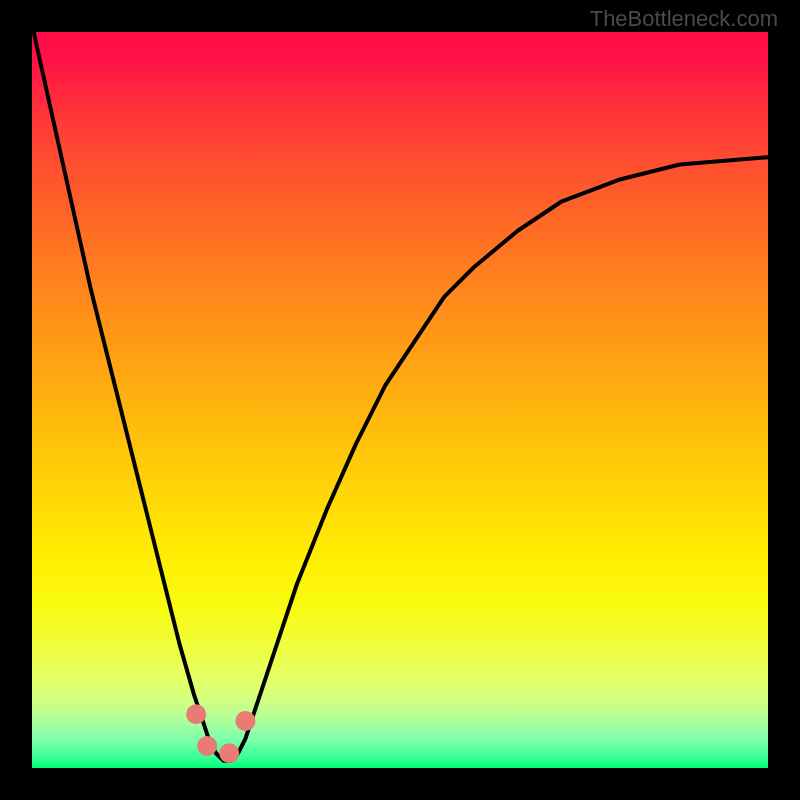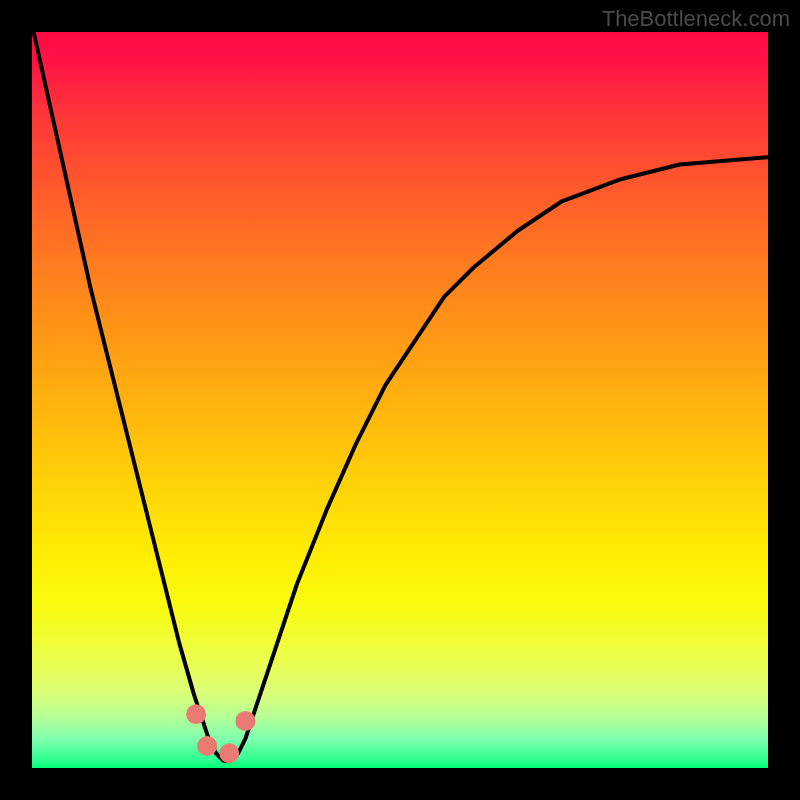--- a/index.html
+++ b/index.html
@@ -6,21 +6,21 @@
   body {
     width: 800px;
     height: 800px;
     background: #000;
     position: relative;
     font-family: Arial, Helvetica, sans-serif;
   }
   .watermark {
     position: absolute;
     top: 6px;
-    right: 10px;
+    right: 22px;
     color: #4a4a4a;
     font-size: 22px;
     font-weight: 500;
     z-index: 10;
   }
   .chart-frame {
     position: absolute;
     left: 32px;
     top: 32px;
     width: 736px;

